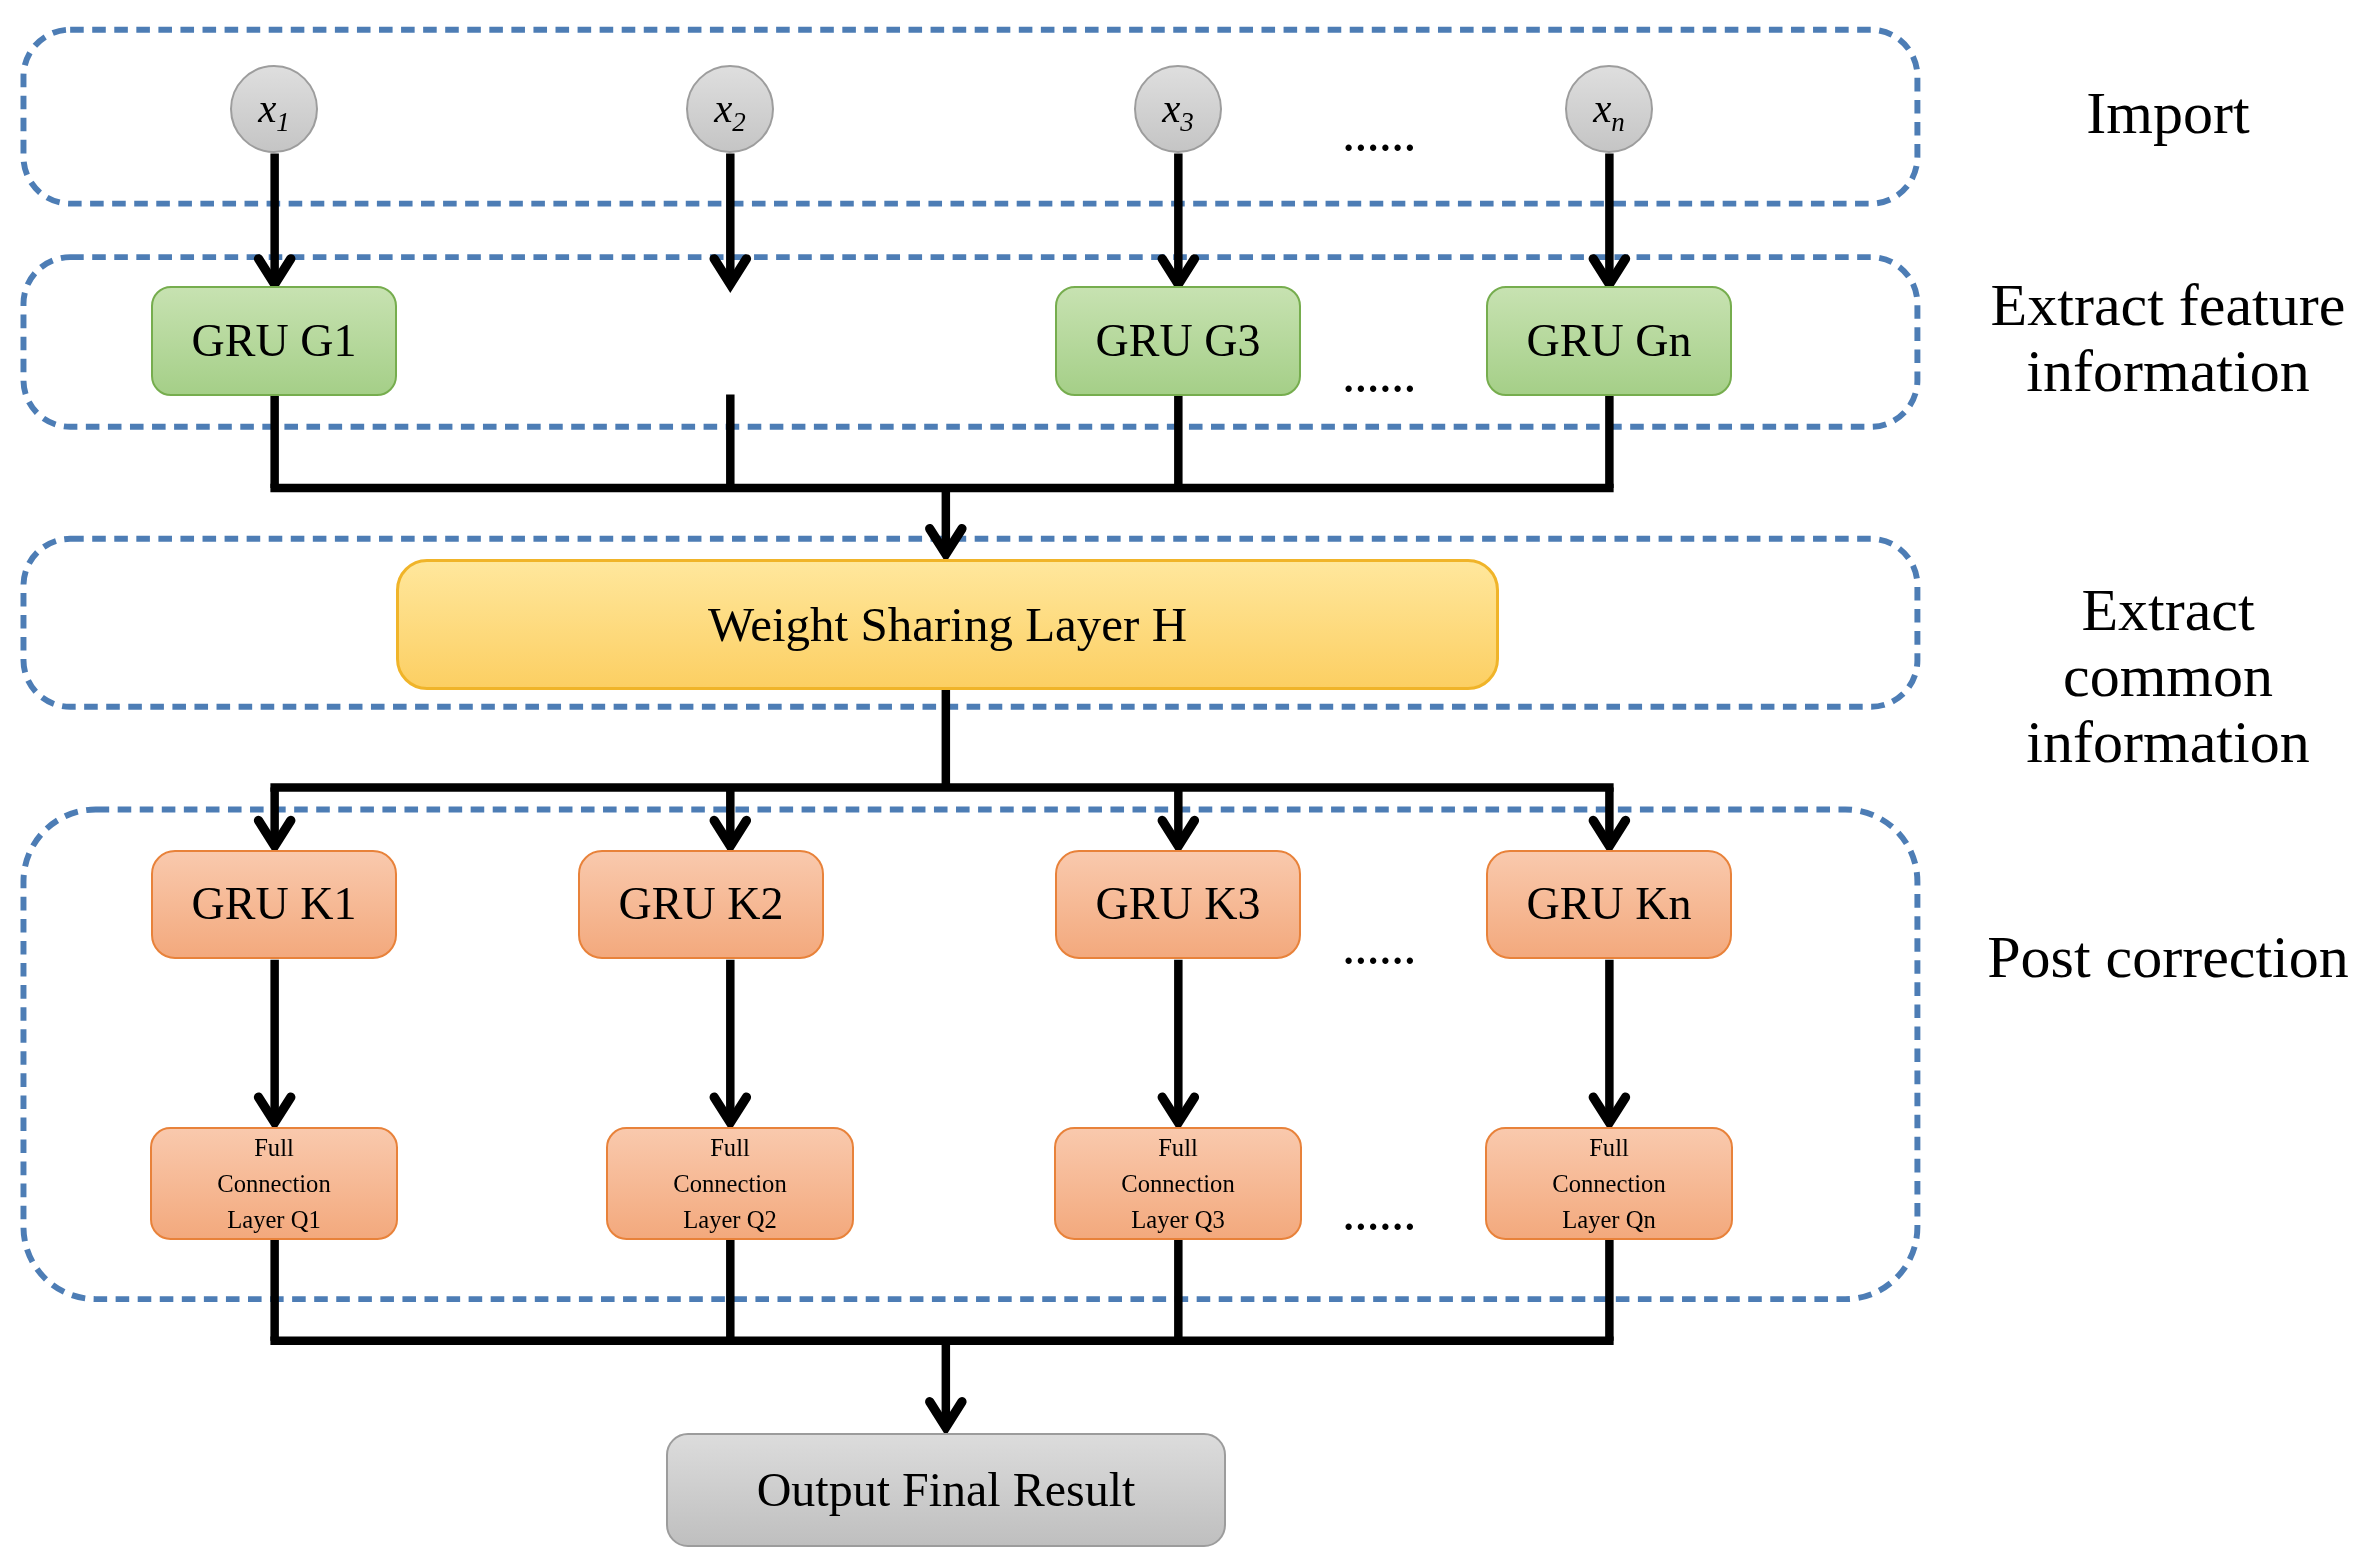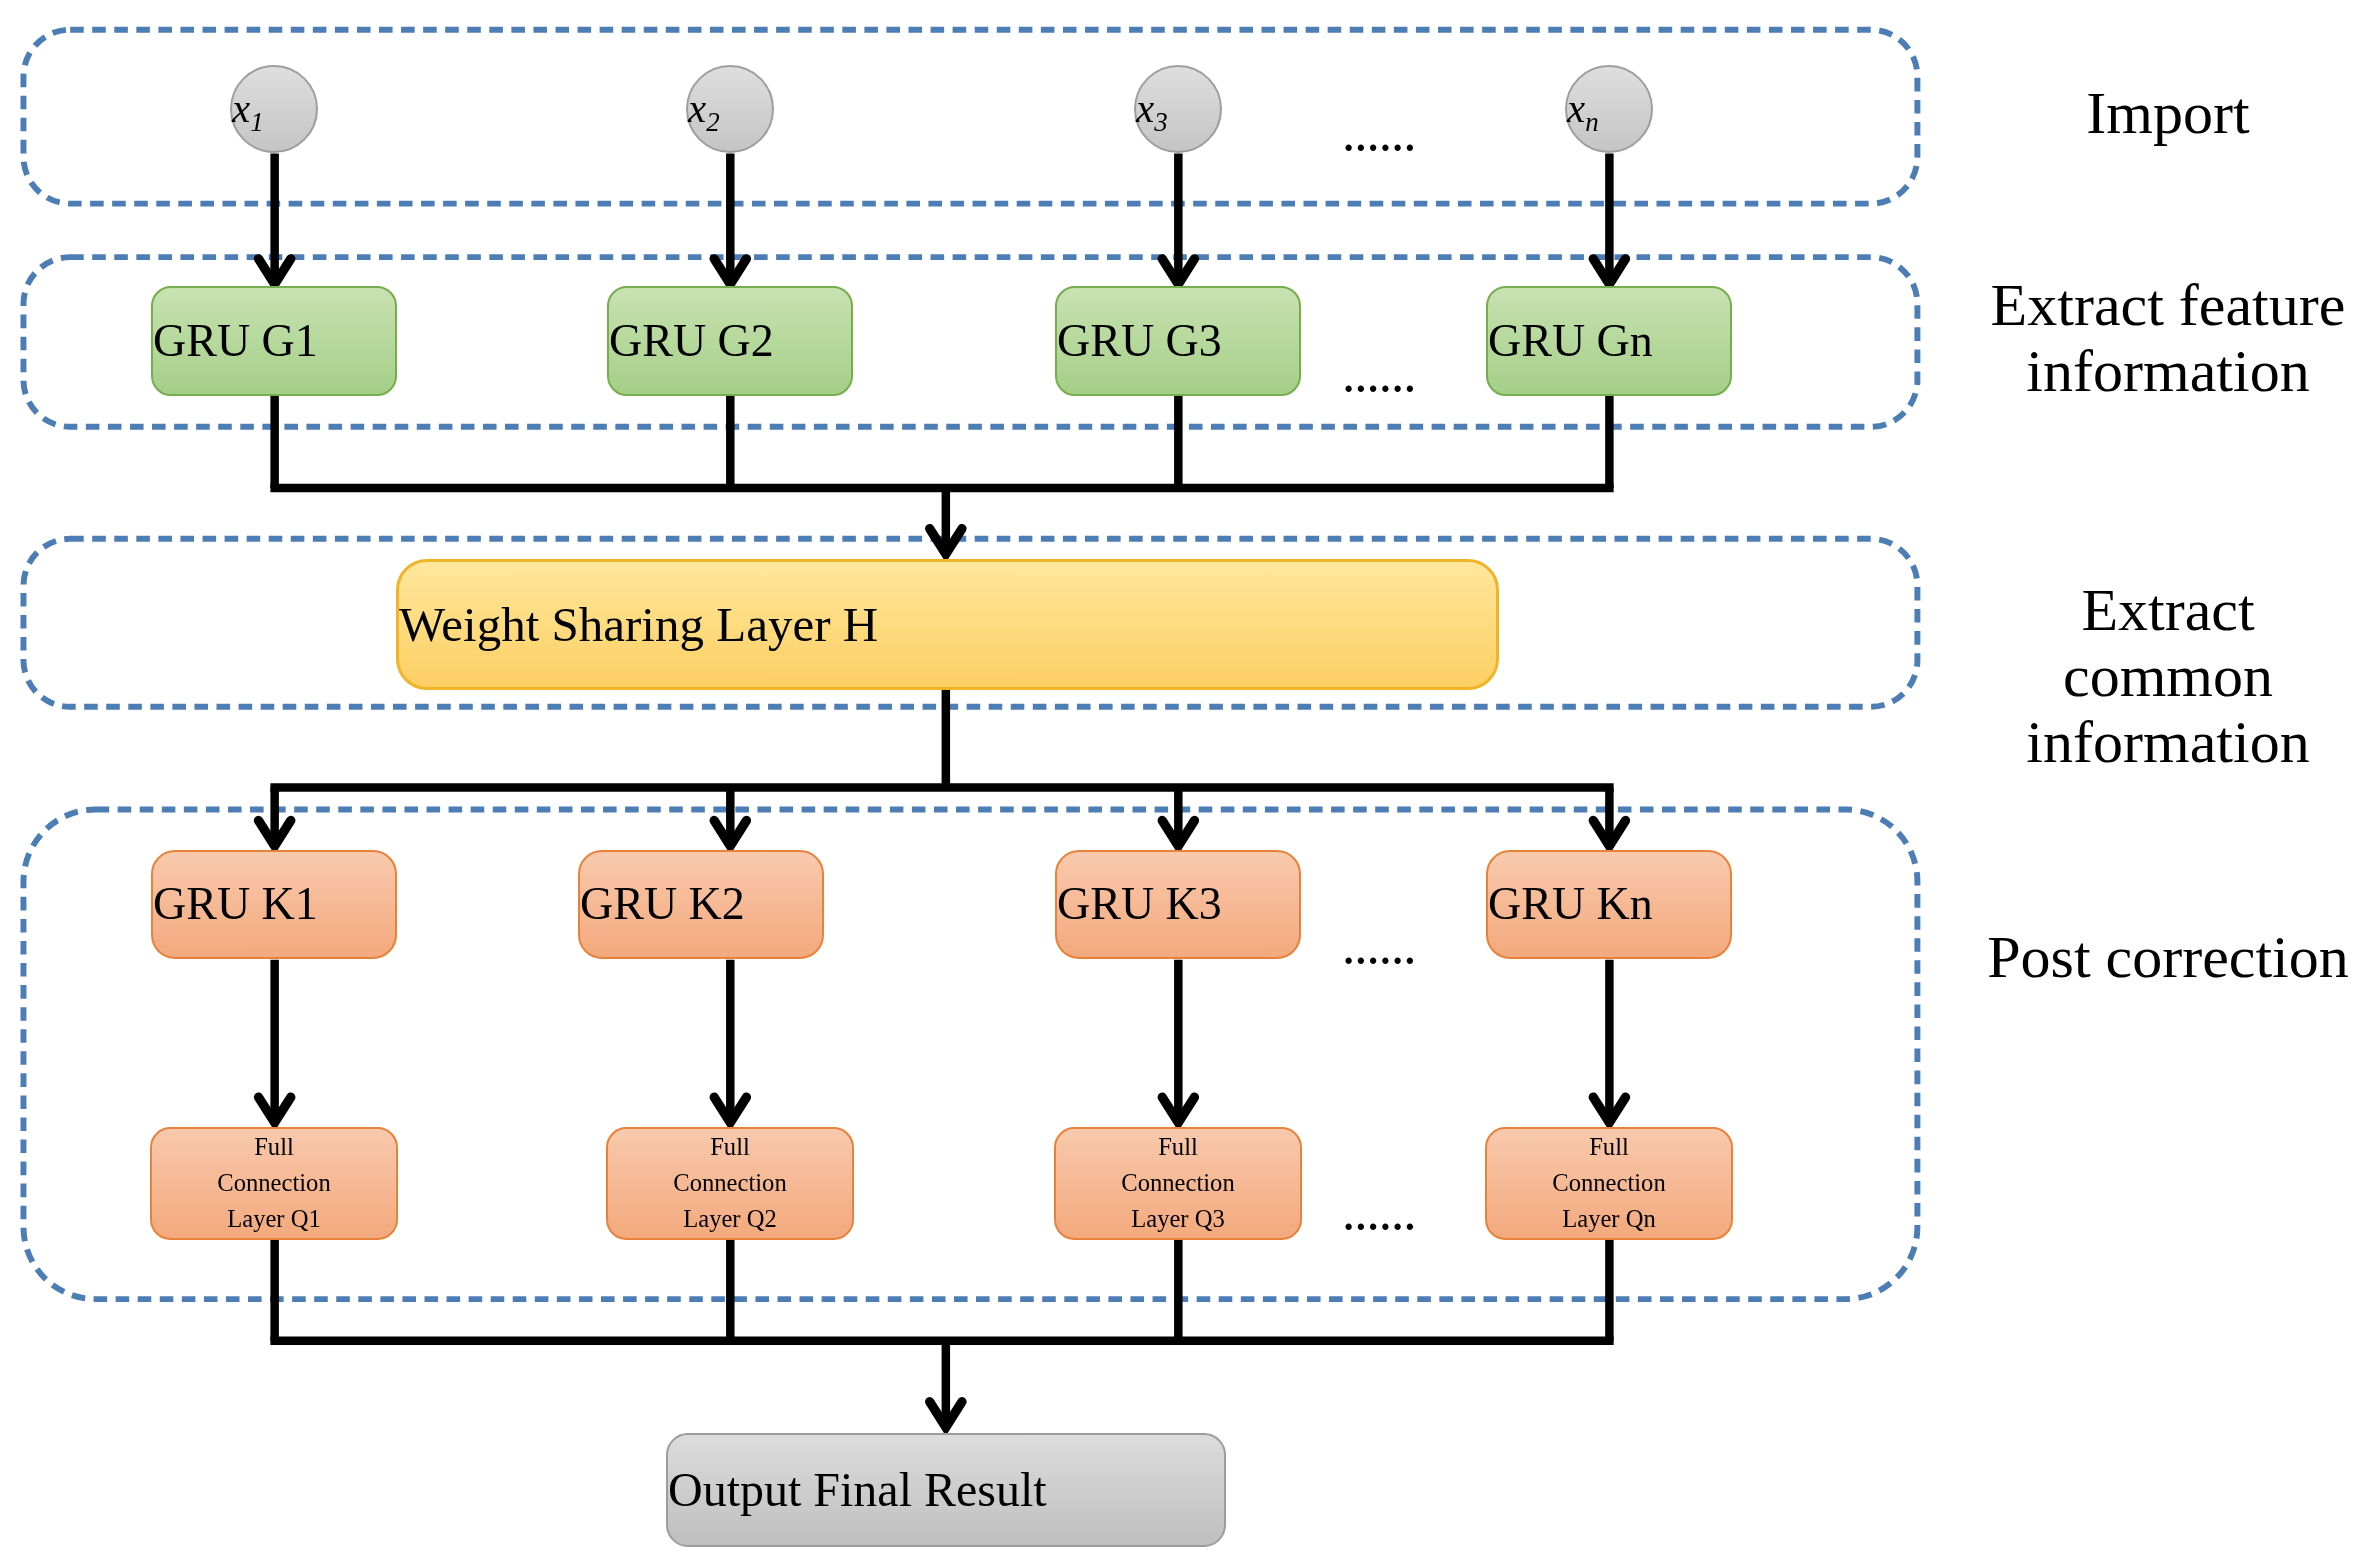--- a/index.html
+++ b/index.html
@@ -8,21 +8,21 @@
     width:2366px;height:1563px;
     background:#ffffff;
     font-family:"Liberation Serif","DejaVu Serif",serif;
     color:#000;
     overflow:hidden;
   }
   #connector-layer{position:absolute;left:0;top:0;width:2366px;height:1563px;}
 
   .node{
     position:absolute;
-    display:flex;align-items:center;
+    display:flex;align-items:center;justify-content:center;
     text-align:center;
     box-sizing:border-box;
     font-size:46px;
     line-height:1.1;
   }
   .ellipse{
     width:88px;height:88px;
     border-radius:50%;
     background:linear-gradient(to bottom,var(--input_fill_top),var(--input_fill_bottom));
     border:2.5px solid var(--input_border);
@@ -167,21 +167,20 @@
     <span><span>x</span><sub>2</sub></span>
   </div>
   <div class="node ellipse" style="left:1134px;top:65px">
     <span><span>x</span><sub>3</sub></span>
   </div>
   <div class="node ellipse" style="left:1565px;top:65px">
     <span><span>x</span><sub>n</sub></span>
   </div>
 
   <div class="node green" style="left:151px;top:286px">GRU G1</div>
-  <div class="node green" style="left:607px;top:286px">GRU G2</div>
   <div class="node green" style="left:1055px;top:286px">GRU G3</div>
   <div class="node green" style="left:1486px;top:286px">GRU Gn</div>
 
   <div class="node yellow" style="left:396px;top:559px">Weight Sharing Layer H</div>
 
   <div class="node orange" style="left:151px;top:850px">GRU K1</div>
   <div class="node orange" style="left:578px;top:850px">GRU K2</div>
   <div class="node orange" style="left:1055px;top:850px">GRU K3</div>
   <div class="node orange" style="left:1486px;top:850px">GRU Kn</div>
 

